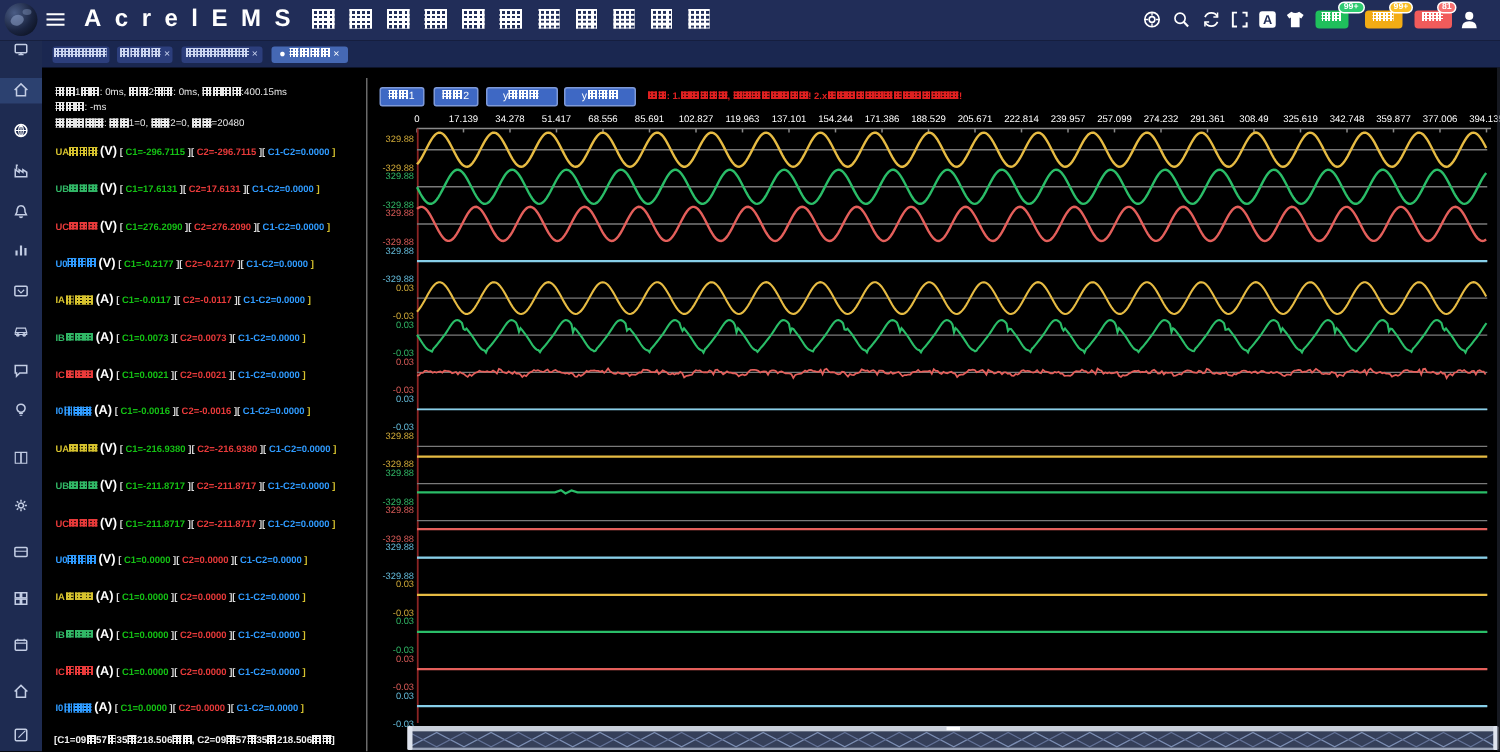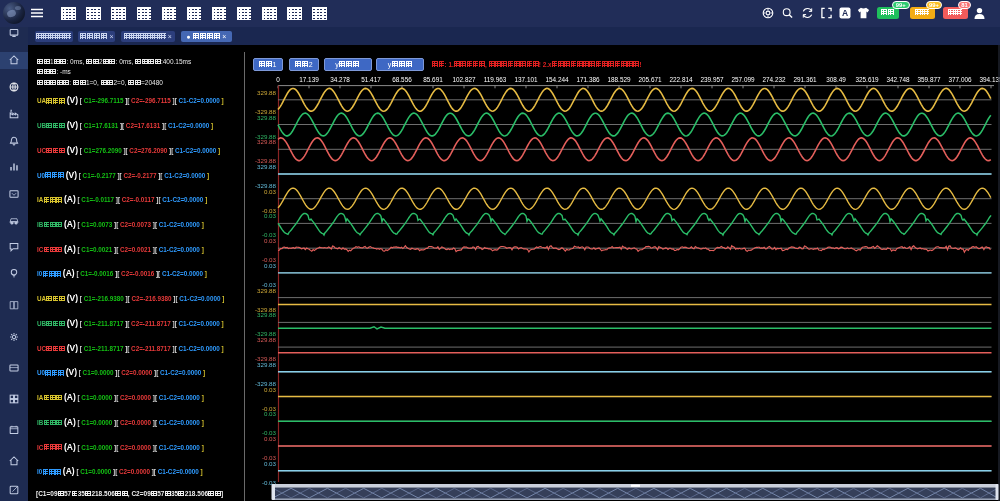--- a/index.html
+++ b/index.html
@@ -40,21 +40,21 @@
       <text x="0" y="3.2" font-size="8.5" font-weight="bold" fill="#212d58" text-anchor="middle">A</text>
     </g>
     <g transform="translate(863.5,13)">
       <path d="M-2.6 -5.2 L-5.6 -3 L-4 -0.6 L-2.9 -1.4 L-2.9 5.2 L2.9 5.2 L2.9 -1.4 L4 -0.6 L5.6 -3 L2.6 -5.2 Q0 -3.6 -2.6 -5.2 Z" fill="#fff"></path>
     </g>
     <g transform="translate(979.5,13.5)" fill="#fff">
       <circle cy="-2.9" r="2.7"></circle>
       <path d="M-5 5.4 Q-5 0.6 0 0.6 Q5 0.6 5 5.4 Z"></path>
     </g>
   </svg>
-<div style="position:absolute;left:56px;top:4px;color:#fff;font-size:16px;font-weight:bold;white-space:nowrap"><i class="t"></i><i class="t"></i><i class="t"></i><i class="t"></i><i class="t"></i><i class="t"></i><i class="t"></i><i class="t"></i><i class="t"></i><i class="t"></i><i class="t"></i></div>
+<div style="position:absolute;left:56px;top:4px;color:#fff;font-size:16px;font-weight:bold;white-space:nowrap"><span style="letter-spacing:9px">AcrelEMS</span><i class="t"></i><i class="t"></i><i class="t"></i><i class="t"></i><i class="t"></i><i class="t"></i><i class="t"></i><i class="t"></i><i class="t"></i><i class="t"></i><i class="t"></i></div>
 <div style="position:absolute;left:876.5px;top:6.5px;width:22.0px;height:12px;background:#1fc05c;border-radius:2.5px;color:#fff;font-size:7px;text-align:center;line-height:12px"><i class="c"></i><i class="c"></i></div>
 <div style="position:absolute;left:892.0px;top:1px;width:17.5px;height:8px;background:#2ecc71;border:1px solid #fff;border-radius:4.5px;color:#fff;font-size:5.8px;font-weight:bold;text-align:center;line-height:6px">99+</div>
 <div style="position:absolute;left:909.5px;top:6.5px;width:25.0px;height:12px;background:#f3ac14;border-radius:2.5px;color:#fff;font-size:7px;text-align:center;line-height:12px"><i class="c"></i><i class="c"></i></div>
 <div style="position:absolute;left:926.0px;top:1px;width:16.0px;height:8px;background:#fbbf24;border:1px solid #fff;border-radius:4.5px;color:#fff;font-size:5.8px;font-weight:bold;text-align:center;line-height:6px">99+</div>
 <div style="position:absolute;left:942.5px;top:6.5px;width:25.0px;height:12px;background:#f15b5b;border-radius:2.5px;color:#fff;font-size:7px;text-align:center;line-height:12px"><i class="c"></i><i class="c"></i></div>
 <div style="position:absolute;left:958.0px;top:1px;width:13.0px;height:8px;background:#f87171;border:1px solid #fff;border-radius:4.5px;color:#fff;font-size:5.8px;font-weight:bold;text-align:center;line-height:6px">81</div>
 <div style="position:absolute;left:28px;top:27px;width:972px;height:18px">
     <div style="position:absolute;top:3.5px;height:11.5px;border-radius:2px;font-size:7px;color:#ccd6f0;text-align:center;line-height:11.5px;background:#2c3e7c;left:6.5px;width:38px"><i class="c"></i><i class="c"></i><i class="c"></i><i class="c"></i><i class="c"></i></div>
     <div style="position:absolute;top:3.5px;height:11.5px;border-radius:2px;font-size:7px;color:#ccd6f0;text-align:center;line-height:11.5px;background:#2c3e7c;left:50px;width:37px"><i class="c"></i><i class="c"></i><i class="c"></i><i class="c"></i> ×</div>
     <div style="position:absolute;top:3.5px;height:11.5px;border-radius:2px;font-size:7px;color:#ccd6f0;text-align:center;line-height:11.5px;background:#2c3e7c;left:93px;width:54px"><i class="c"></i><i class="c"></i><i class="c"></i><i class="c"></i><i class="c"></i><i class="c"></i> ×</div>

